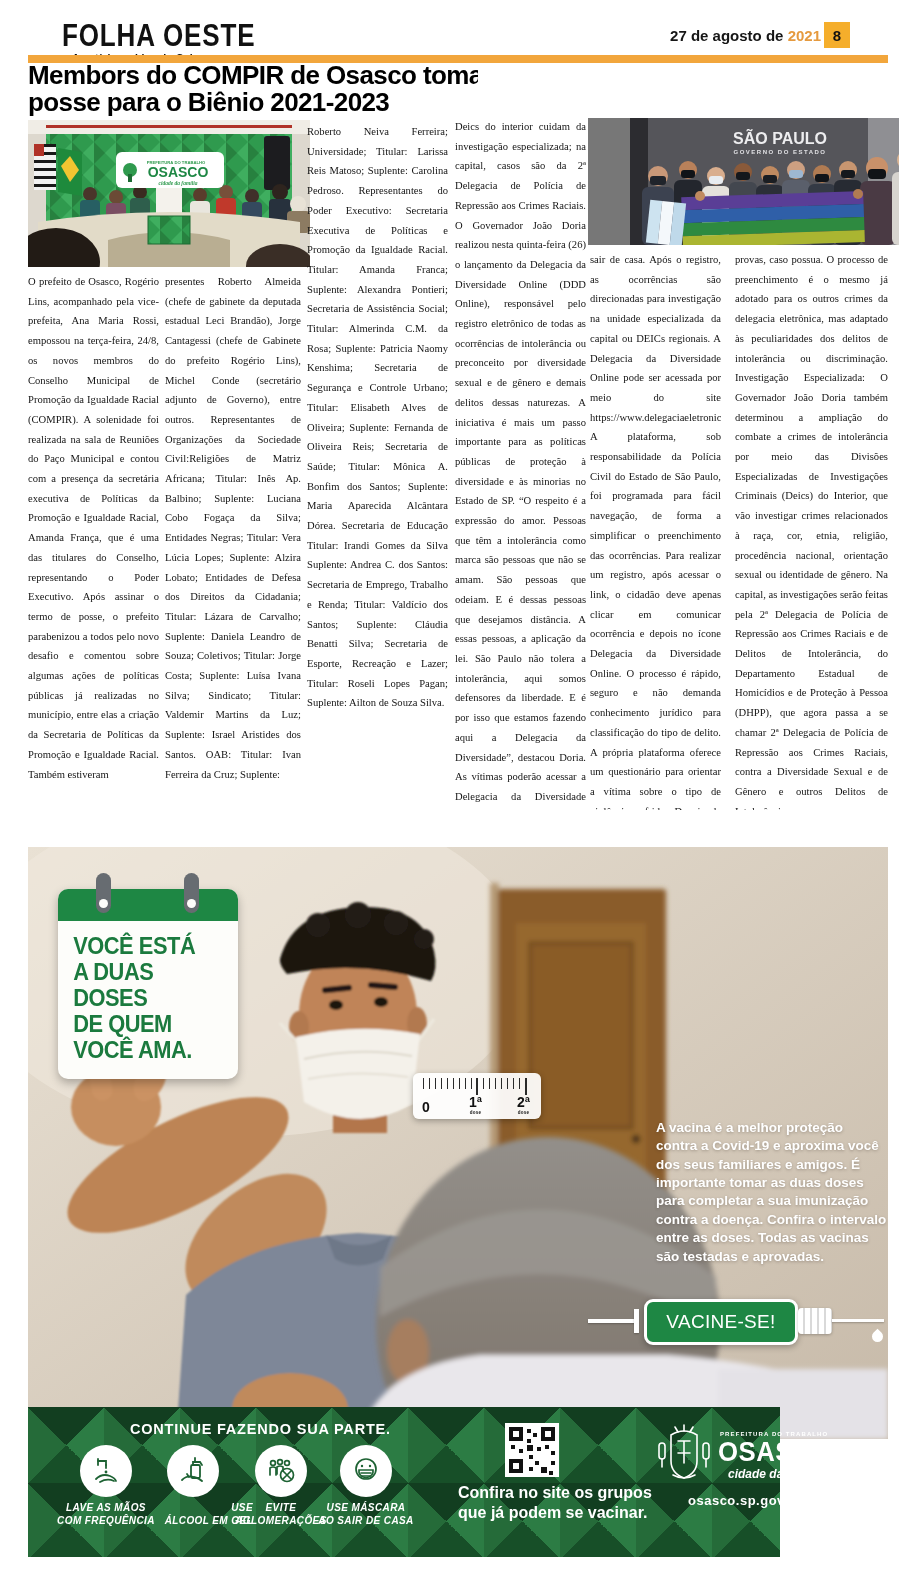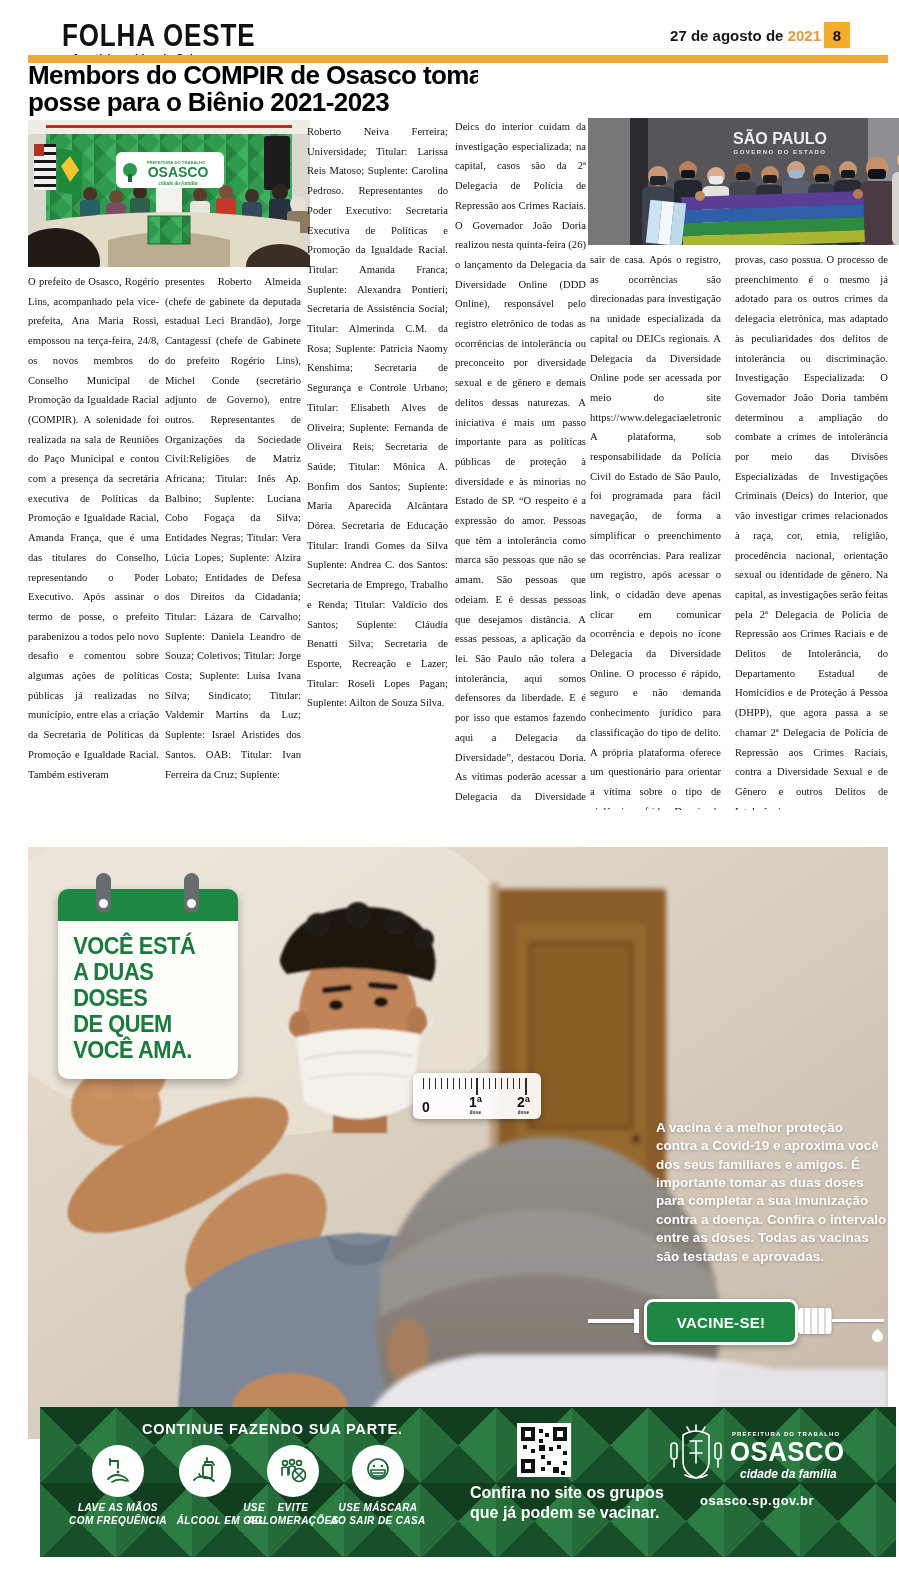--- a/index.html
+++ b/index.html
@@ -43,22 +43,22 @@
   .ruler{background:rgba(255,255,255,.93);border-radius:6px;box-shadow:0 2px 6px rgba(0,0,0,.3);}
   .ruler .ticks{position:absolute;top:5px;left:10px;right:10px;height:11px;
                 background:repeating-linear-gradient(90deg,#2a2a2a 0 1px,transparent 1px 6px);}
   .ruler .tick-big{position:absolute;top:5px;width:2px;height:17px;background:#2a2a2a;}
   .ruler .lab{position:absolute;bottom:4px;font-weight:700;font-size:14px;color:#111;}
   .ruler .dose{display:block;font-size:4.5px;font-weight:700;letter-spacing:.3px;text-align:center;}
   .ad-copy{color:#fff;font-weight:700;font-size:13.5px;line-height:1.36;
            text-shadow:0 1px 3px rgba(60,50,40,.35);}
   .ad-copy b{font-weight:700;color:#fff;}
   .vx-line{background:#fff;box-shadow:0 1px 2px rgba(0,0,0,.25);}
-  .vx-btn{background:#1E8744;border:3px solid #fff;border-radius:9px;color:#fff;font-weight:700;
-          font-size:15px;display:flex;align-items:center;justify-content:center;
+  .vx-btn{background:#1E8744;border:3px solid #fff;border-radius:9px;color:#fff;font-weight:400;
+          font-size:19px;display:flex;align-items:center;justify-content:center;
           box-shadow:0 2px 6px rgba(0,0,0,.3);letter-spacing:.3px;text-align:center;}
   .vx-neck{background:repeating-linear-gradient(90deg,#ffffff 0 5px,#d9d9d9 5px 7px);
            border-radius:4px;box-shadow:0 1px 3px rgba(0,0,0,.25);}
   .vx-drop{width:11px;height:11px;background:#fff;border-radius:0 50% 50% 50%;transform:rotate(45deg);}
 
   
   .footer-band{background-color:#1C5E30;
      background-image:conic-gradient(from 45deg,#2C7C44 0% 25%,#174F28 25% 50%,#256B39 50% 75%,#123E20 75% 100%);
      background-size:76px 76px;}
   .f-head{color:#fff;font-weight:700;font-size:14.5px;letter-spacing:.8px;text-align:center;white-space:nowrap;}
@@ -312,21 +312,21 @@
       <div class="abs vx-line" style="left:0;top:26px;width:48px;height:4px;"></div>
       <div class="abs vx-line" style="left:46px;top:16px;width:5px;height:24px;"></div>
       <div class="abs vx-btn" style="left:56px;top:6px;width:148px;height:40px;">VACINE-SE!</div>
       <div class="abs vx-neck" style="left:210px;top:15px;width:34px;height:26px;"></div>
       <div class="abs vx-line" style="left:244px;top:26px;width:52px;height:3px;"></div>
       <div class="abs vx-drop" style="left:284px;top:38px;"></div>
     </div>
 
   </div>
 
-  <div class="abs footer-band" style="left:40px;top:1407px;width:856px;height:150px;">
+  <div class="abs footer-band" style="left:28px;top:1407px;width:752px;height:150px;">
     <div class="abs f-head" style="left:102px;top:14px;width:240px;">CONTINUE FAZENDO SUA PARTE.</div>
 
     <div class="abs tip-circle" style="left:52px;top:38px;">
       <svg width="32" height="32" viewBox="0 0 32 32">
         <g fill="none" stroke="#1D6233" stroke-width="1.8" stroke-linecap="round">
           <path d="M8,6 h8 v4"></path>
             <path d="M8,4 v6"></path>
             <path d="M16,10 v3"></path>
           <circle cx="16" cy="17" r="1.4" fill="#1D6233" stroke="none"></circle>
           <path d="M6,24 q6,-6 14,-3 q5,2 6,5"></path>

